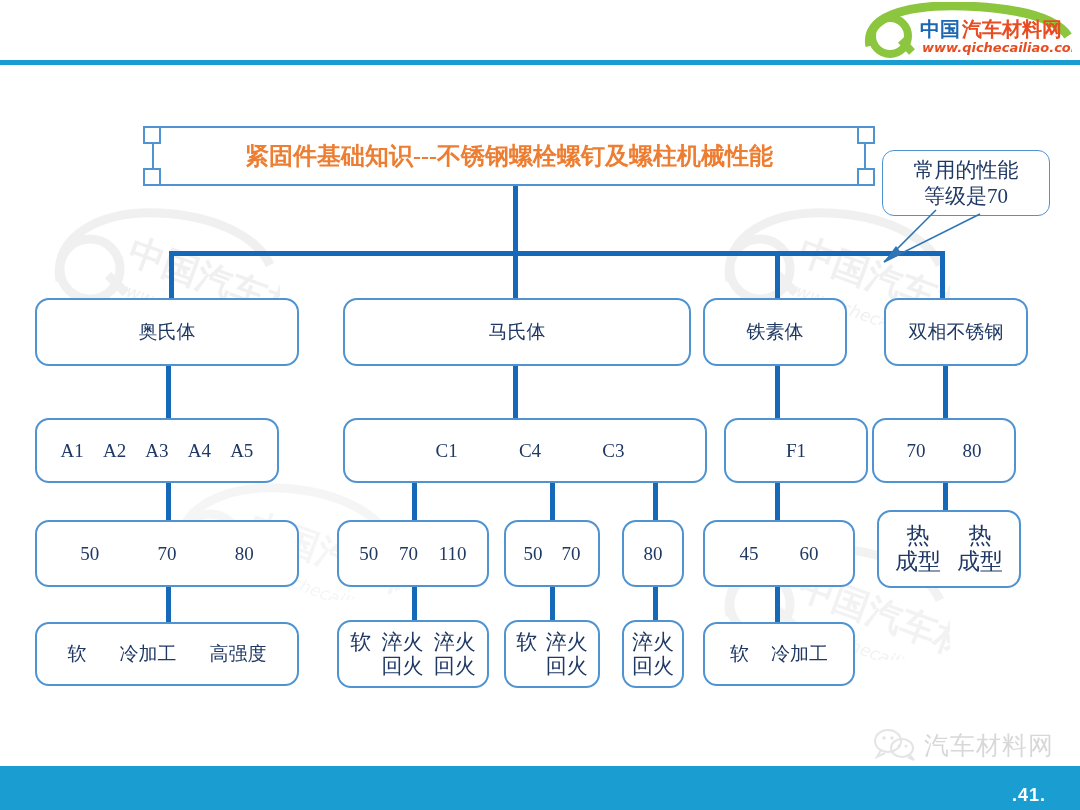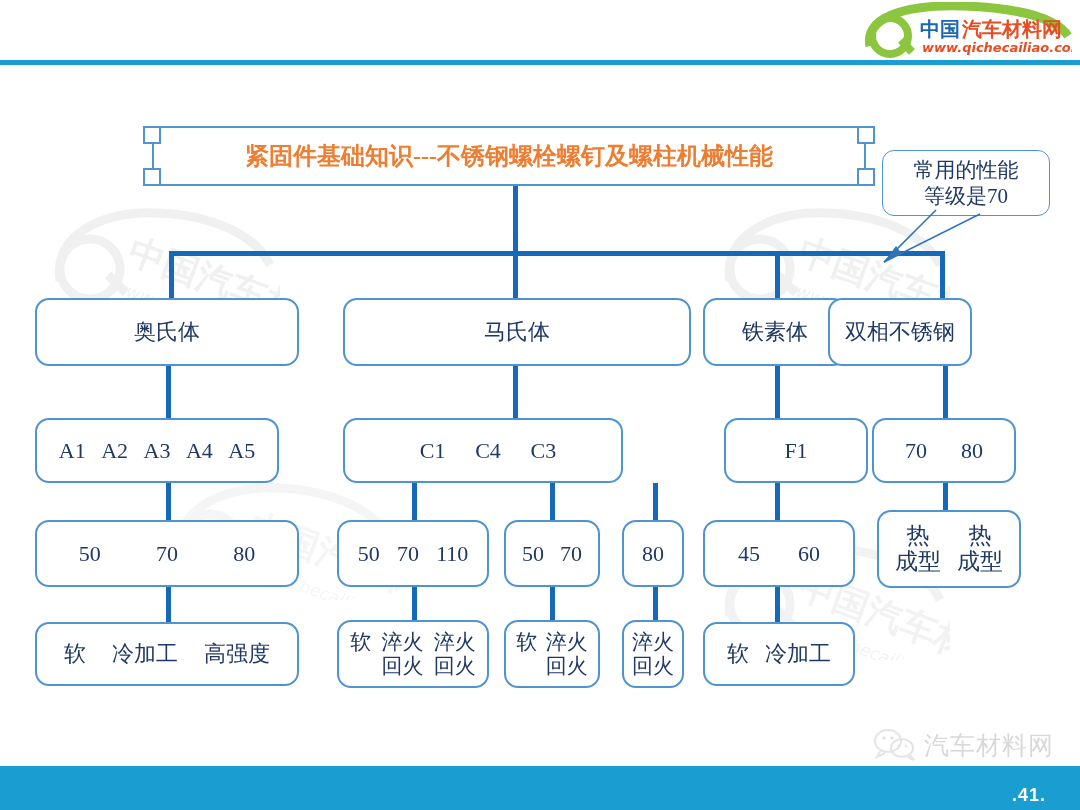--- a/index.html
+++ b/index.html
@@ -55,21 +55,21 @@
   .node{
     position:absolute;
     box-sizing:border-box;
     border:2px solid #4f93d1;
     border-radius:14px;
     background:#ffffff;
     color:#1f3864;
     display:flex;
     align-items:center;
     justify-content:center;
-    font-size:22px;
+    font-size:19px;
     line-height:1.15;
     z-index:5;
   }
   .node .row{
     display:flex;
     width:100%;
     justify-content:space-around;
     align-items:center;
   }
   .node .row.pad{padding:0 14px;}
@@ -231,34 +231,34 @@
 
   <div class="node" style="left:35px;top:298px;width:264px;height:68px;">
     <span>奥氏体</span>
   </div>
   <div class="node" style="left:703px;top:298px;width:144px;height:68px;">
     <span>铁素体</span>
   </div>
   <div class="node" style="left:343px;top:298px;width:348px;height:68px;">
     <span>马氏体</span>
   </div>
-  <div class="node" style="left:828px;top:298px;width:144px;height:68px;">
+  <div class="node" style="left:884px;top:298px;width:144px;height:68px;">
     <span>双相不锈钢</span>
   </div>
 
   <div class="node" style="left:35px;top:418px;width:244px;height:65px;">
     <div class="row pad">
       <span class="cell">A1</span>
       <span class="cell">A2</span>
       <span class="cell">A3</span>
       <span class="cell">A4</span>
       <span class="cell">A5</span>
     </div>
   </div>
-  <div class="node" style="left:343px;top:418px;width:280px;height:65px;">
+  <div class="node" style="left:343px;top:418px;width:364px;height:65px;">
     <div class="row" style="padding:0 50px 0 60px;">
       <span class="cell">C1</span>
       <span class="cell">C4</span>
       <span class="cell">C3</span>
     </div>
   </div>
   <div class="node" style="left:724px;top:418px;width:144px;height:65px;">
     <span>F1</span>
   </div>
   <div class="node" style="left:872px;top:418px;width:144px;height:65px;">

